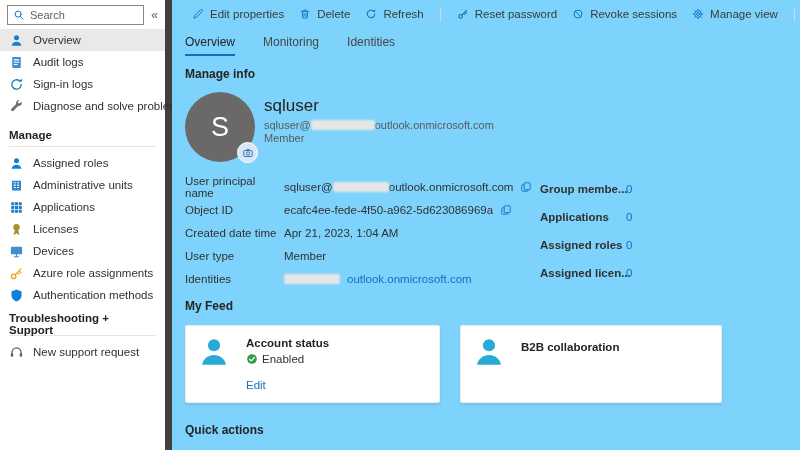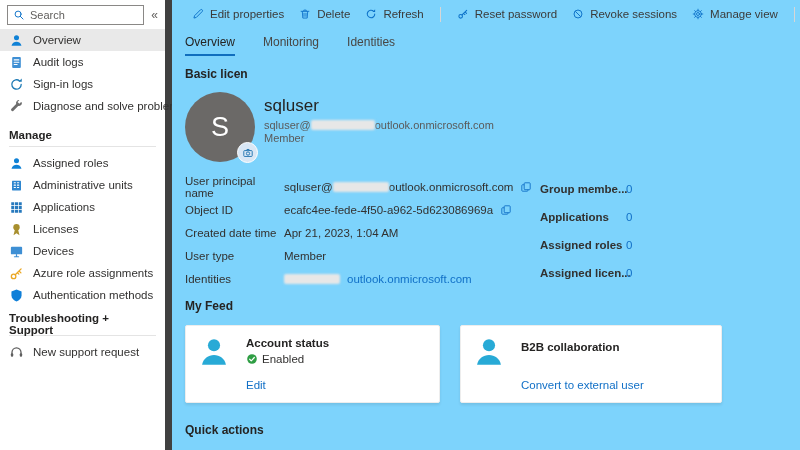--- a/index.html
+++ b/index.html
@@ -329,21 +329,21 @@
       <div class="tb-sep"></div>
 
     </div>
 
     <div class="tabs">
       <div class="tab active">Overview</div>
       <div class="tab">Monitoring</div>
       <div class="tab">Identities</div>
     </div>
 
-    <div class="heading h-basic">Basic licen</div>
+    <div class="heading h-basic">Manage info</div>
 
     <div class="avatar">
       <span>S</span>
       <span class="cam-badge">
         <svg class="ic12">
             <use href="#i-camera"></use>
           </svg>
       </span>
     </div>
     <div class="p-name">sqluser</div>
@@ -425,20 +425,19 @@
             </svg>
           <span>Enabled</span>
         </div>
         <a class="card-link link">Edit</a>
       </div>
       <div class="card c2">
         <svg class="card-icon">
             <use href="#i-person"></use>
           </svg>
         <div class="card-title">B2B collaboration</div>
-        <a class="card-link link">Convert to external user</a>
       </div>
     </div>
 
     <div class="heading h-qa">Quick actions</div>
 
   </main>
 </div>
 
 </body></html>

